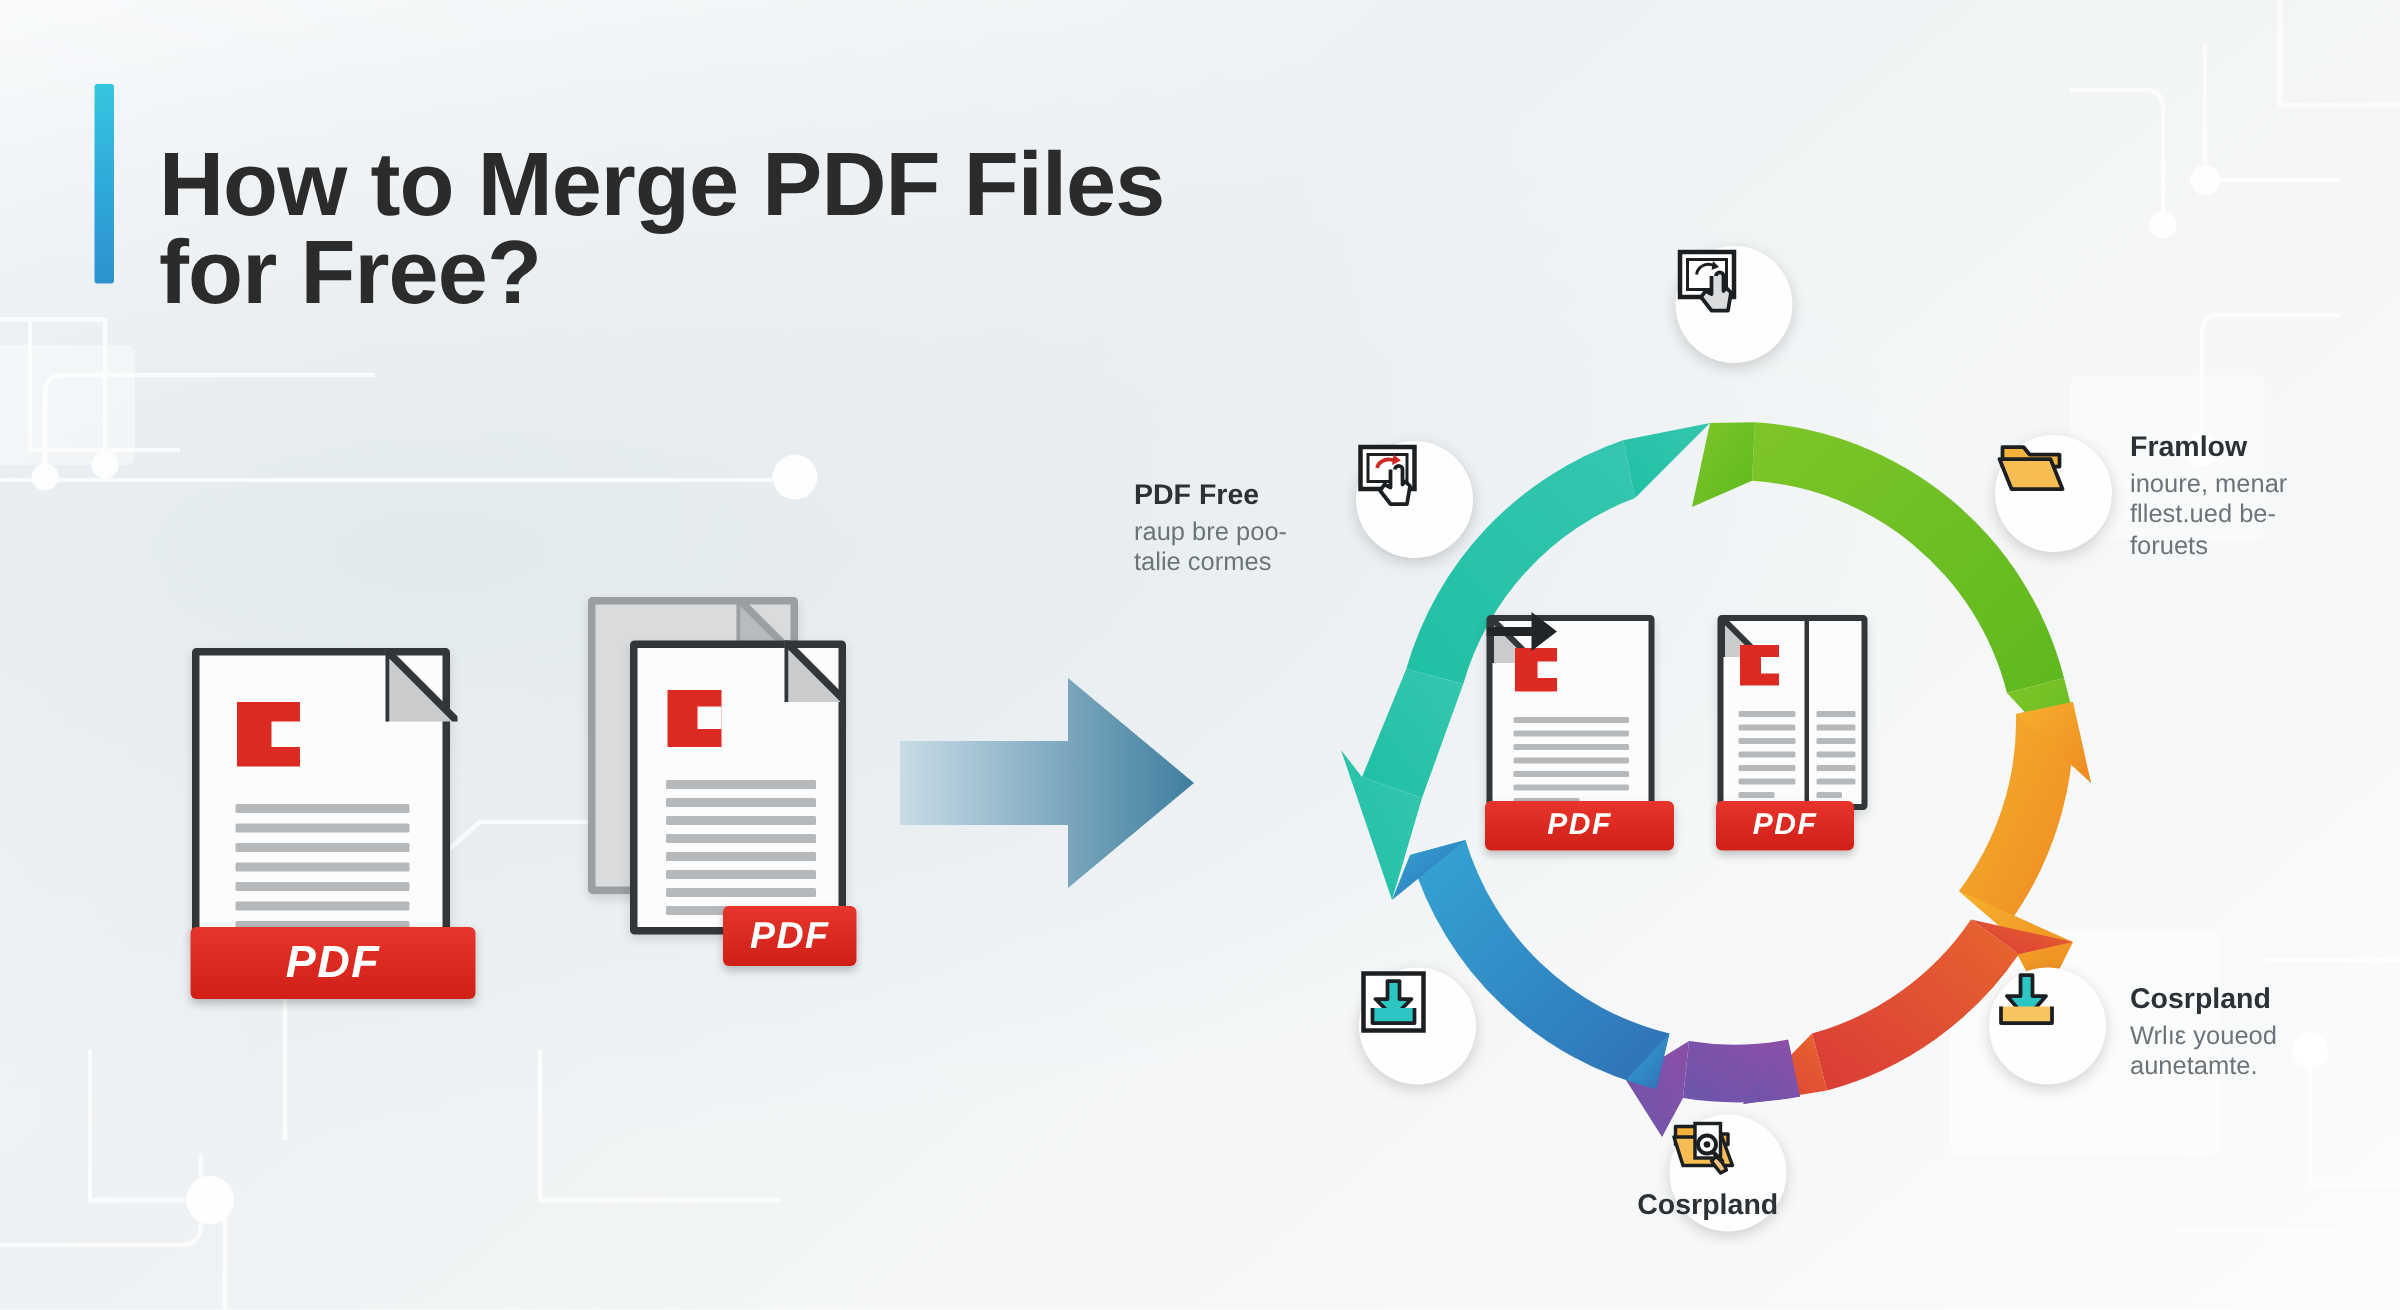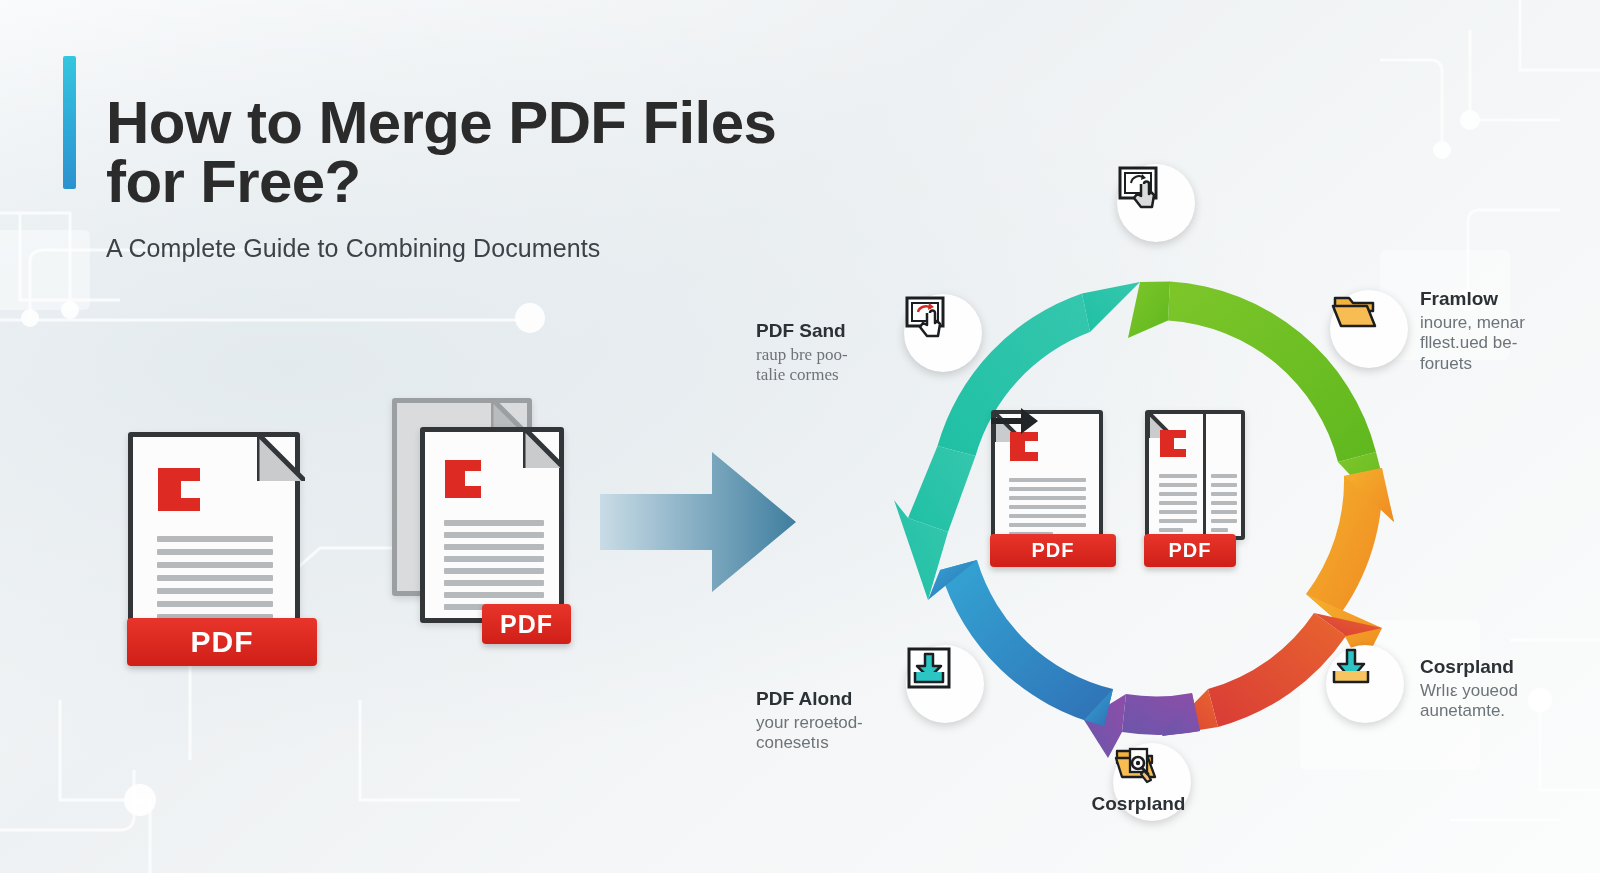--- a/index.html
+++ b/index.html
@@ -30,21 +30,21 @@
   .subtitle {
     margin-top:22px; font-size:25px; color:#3c4348; font-weight:400;
     letter-spacing:0.1px;
   }
 
   
   .stage { position:absolute; }
   .doc-single { left:128px;  top:432px; }
   .doc-stack  { left:392px;  top:398px; }
 
-  .pdfdoc { position:relative; }
+  .pdfdoc { position:relative;font-style:italic; }
   .pg {
     position:absolute; background:#fcfcfc;
     border:5px solid #333639; border-radius:3px;
     box-shadow:0 3px 7px rgba(0,0,0,.13);
   }
   .pg.back {
     border-color:#9b9fa2; background:#d9dbdd;
   }
   .fold {
     position:absolute; right:-5px; top:-5px;
@@ -121,21 +121,20 @@
     <rect x="1300" y="620" width="180" height="150" rx="6"></rect>
     <rect x="-20" y="230" width="110" height="80" rx="6"></rect>
   </g>
 </svg>
 
 <div class="header">
   <div class="accent-bar"></div>
   <div class="head-text">
     <div class="title">How to Merge PDF Files
 for Free?</div>
-    <div class="subtitle">A Complete Guide to Combining Documents</div>
   </div>
 </div>
 
 <div class="stage doc-single">
   <div class="pdfdoc" style="width:190px;height:230px;">
     <div class="pg" style="left:0;top:0;width:172px;height:196px;"></div>
     <svg class="fold" style="right:10px;top:-2px;" width="54" height="54">
       <polygon points="0,0 54,54 0,54" fill="#c9cbcd" stroke="#333639" stroke-width="5"></polygon>
     </svg>
     <div class="cmark" style="left:30px;top:36px;width:42px;height:43px;">
@@ -379,41 +378,36 @@
 
   <div class="node" style="left:80px;top:497px;">
     <svg width="46" height="46" viewBox="0 0 46 46">
       <rect x="3" y="4" width="40" height="38" fill="#fff" stroke="#1c1f21" stroke-width="3"></rect>
       <path d="M19 9 h8 v12 h8 L23 33 L11 21 h8 Z" fill="#2bc6c4" stroke="#1c1f21" stroke-width="2.5" stroke-linejoin="round"></path>
       <path d="M9 27 v10 h28 V27" fill="#2bc6c4" stroke="#1c1f21" stroke-width="2.5" stroke-linejoin="round"></path>
     </svg>
   </div>
 
   <div class="lbl" style="left:-70px;top:172px;text-align:left;">
-    <div class="lt">PDF Sand</div>
-    <div class="ld" style="white-space:pre-line;font-family:Liberation Serif, serif;">raup bre poo-
+    <div class="lt">PDF Free</div>
+    <div class="ld" style="white-space:pre-line;">raup bre poo-
 talie cormes</div>
   </div>
 
   <div class="lbl r" style="left:594px;top:140px;">
     <div class="lt">Framlow</div>
     <div class="ld" style="white-space:pre-line;">inoure, menar
 fllest.ued be-
 foruets</div>
   </div>
 
   <div class="lbl r" style="left:594px;top:508px;">
     <div class="lt">Cosrpland</div>
     <div class="ld" style="white-space:pre-line;">Wrlıε youeod
 aunetamte.</div>
   </div>
 
   <div class="lbl" style="left:220px;top:645px;text-align:center;">
     <div class="lt">Cosrpland</div>
   </div>
 
-  <div class="lbl" style="left:-70px;top:540px;text-align:left;">
-    <div class="lt">PDF Alond</div>
-    <div class="ld" style="white-space:pre-line;">your reroeŧod-
-conesetıs</div>
-  </div>
 
 </div>
 
 </body></html>

